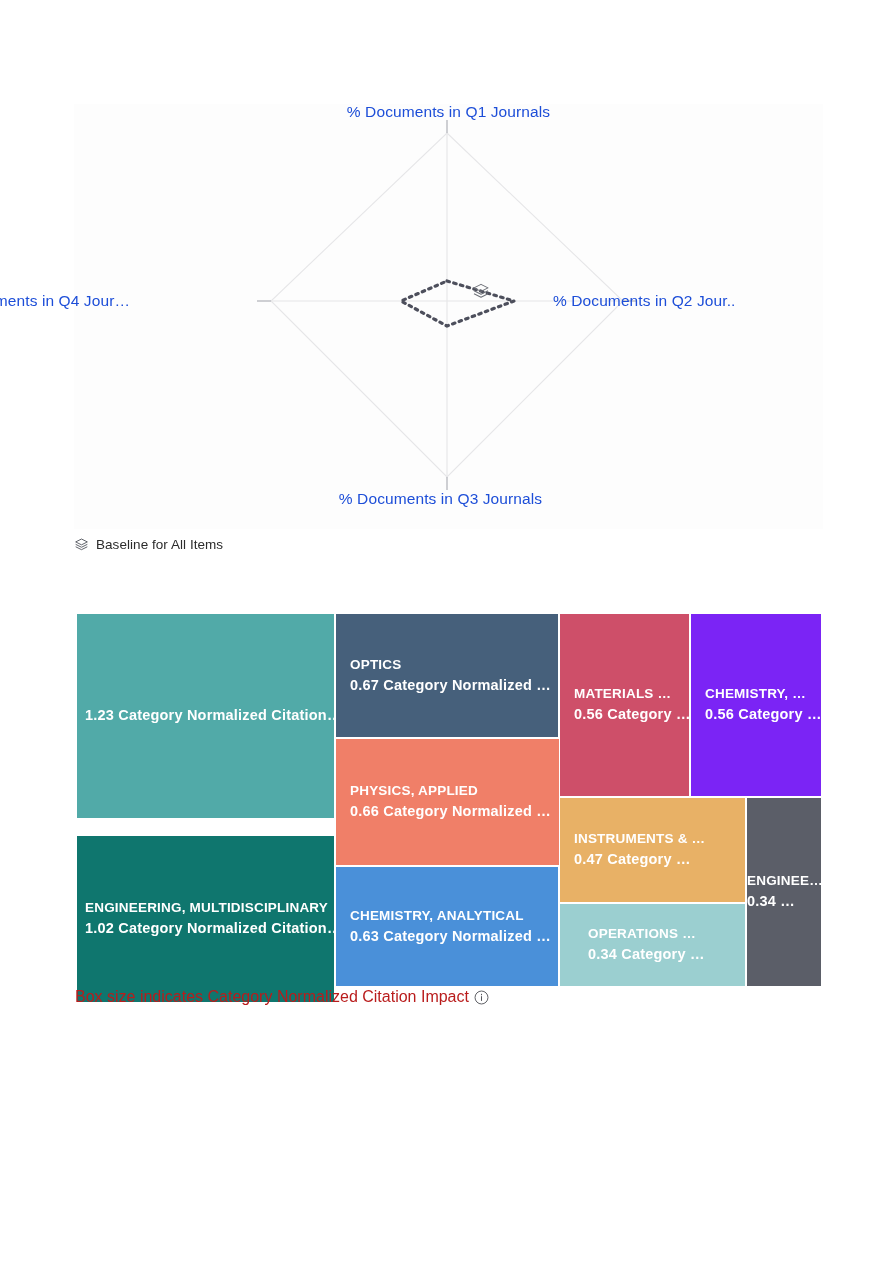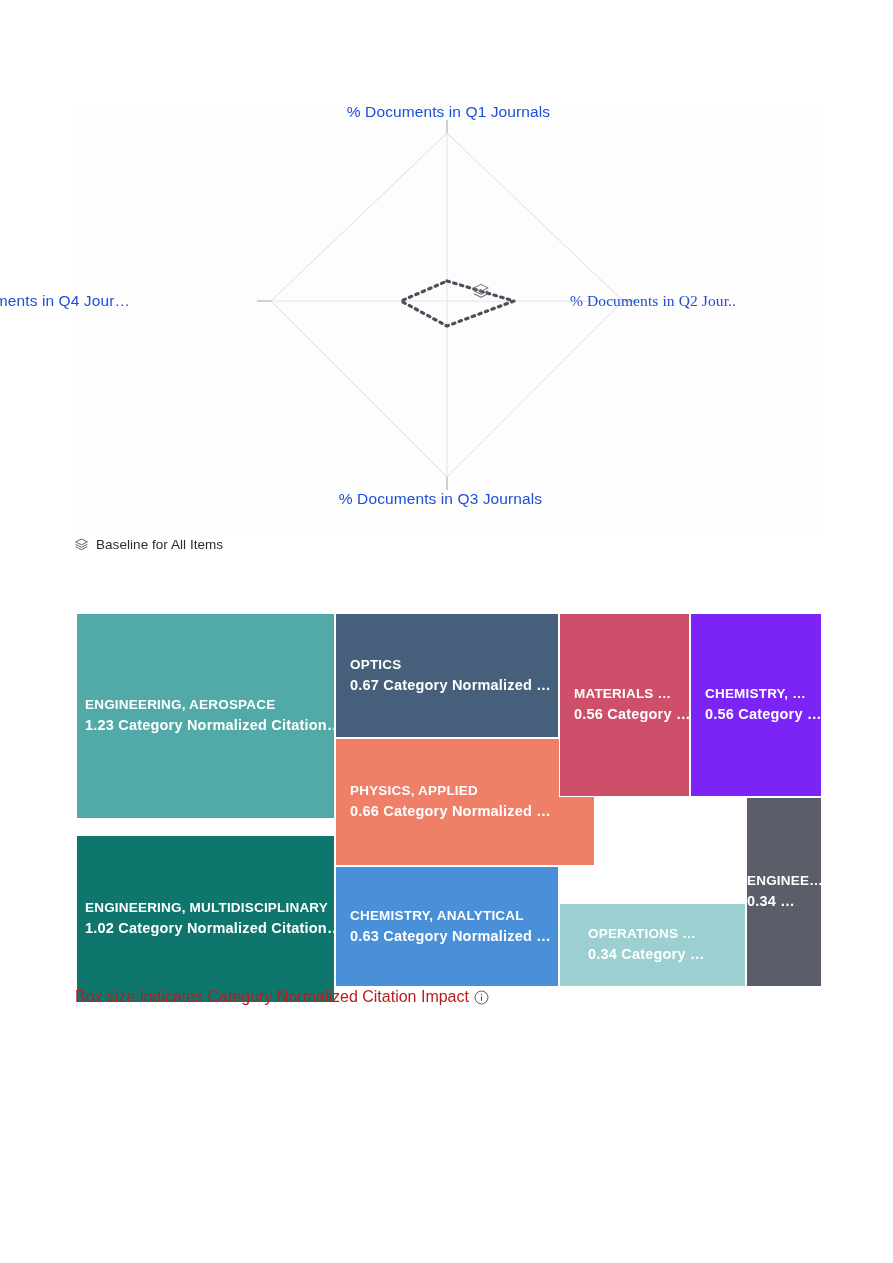--- a/index.html
+++ b/index.html
@@ -52,23 +52,22 @@
     left: -144px;
     top: 188px;
     width: 200px;
     text-align: right;
     overflow: hidden;
   }
   #radar-label-q2 {
     left: 479px;
     top: 188px;
     width: 200px;
-    text-align: center;
-    overflow: hidden;
-    font-family: Liberation Serif, serif;
+    text-align: left;
+    overflow: hidden;
   }
 
   .baseline-marker {
     position: absolute;
     left: 398px;
     top: 178px;
     width: 18px;
     height: 18px;
   }
 
@@ -185,21 +184,20 @@
       <polyline points="2,8.8 9,12.3 16,8.8"></polyline>
       <polyline points="2,11.7 9,15.2 16,11.7"></polyline>
     </g>
   </svg>
   <span class="legend-text">Baseline for All Items</span>
 </div>
 
 <div id="treemap">
 
   <div class="tm-tile tm-pad-lg" style="left:0px; top:0px; width:259px; height:206px; background:#51aaa8;">
-    <div class="tm-label">ENGINEERING, AEROSPACE</div>
     <div class="tm-value">1.23 Category Normalized Citation…</div>
   </div>
 
   <div class="tm-tile tm-pad-lg" style="left:0px; top:222px; width:259px; height:168px; background:#0f766e;">
     <div class="tm-label">ENGINEERING, MULTIDISCIPLINARY</div>
     <div class="tm-value">1.02 Category Normalized Citation…</div>
   </div>
 
   <div class="tm-tile tm-pad-md" style="left:259px; top:0px; width:224px; height:125px; background:#46607b;">
     <div class="tm-label">OPTICS</div>
@@ -219,20 +217,24 @@
   <div class="tm-tile tm-pad-sm" style="left:483px; top:0px; width:131px; height:184px; background:#ce4f69;">
     <div class="tm-label">MATERIALS …</div>
     <div class="tm-value">0.56 Category …</div>
   </div>
 
   <div class="tm-tile tm-pad-sm" style="left:614px; top:0px; width:132px; height:184px; background:#7b24f5;">
     <div class="tm-label">CHEMISTRY, …</div>
     <div class="tm-value">0.56 Category …</div>
   </div>
 
+  <div class="tm-tile tm-pad-md" style="left:483px; top:184px; width:187px; height:106px; background:#e8b166;">
+    <div class="tm-label">INSTRUMENTS &amp; …</div>
+    <div class="tm-value">0.47 Category …</div>
+  </div>
 
   <div class="tm-tile tm-pad-md" style="left:483px; top:290px; width:187px; height:84px; background:#9bcfd0; padding-left:28px;">
     <div class="tm-label">OPERATIONS …</div>
     <div class="tm-value">0.34 Category …</div>
   </div>
 
   <div class="tm-tile" style="left:670px; top:184px; width:76px; height:190px; background:#5b5e68; padding-left:0px;">
     <div class="tm-label">ENGINEE…</div>
     <div class="tm-value">0.34 …</div>
   </div>

